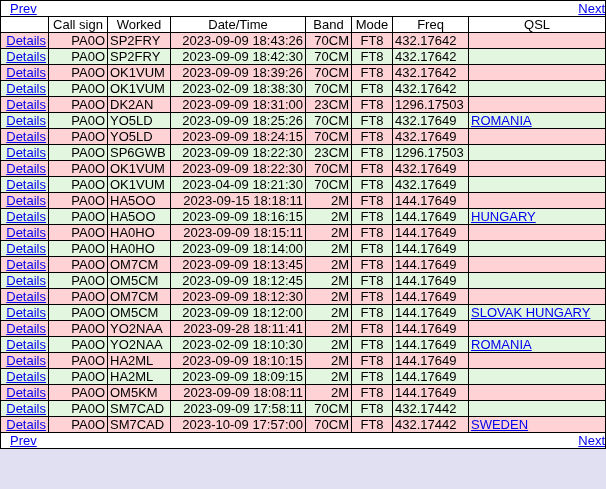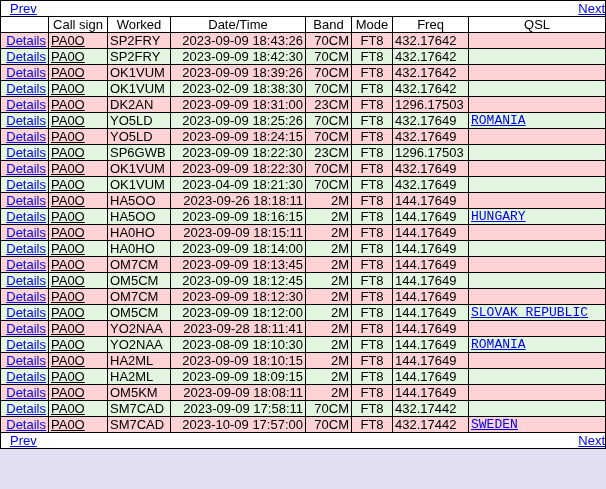--- a/index.html
+++ b/index.html
@@ -44,27 +44,27 @@
   
   tr.head-row td{
     background:var(--header-background);
     text-align:center;
     font-weight:normal;
   }
   
   tr.data.pink td{background:var(--row-odd-pink);}
   tr.data.green td{background:var(--row-even-green);}
   td.c-details{text-align:right;padding-left:3px;}
-  td.c-call{text-align:left;padding-left:7px;text-decoration:underline;}
+  td.c-call{text-align:right;padding-left:7px;}
   td.c-worked{text-align:left;padding-left:7px;}
   td.c-date{text-align:right;padding-right:2px;margin-left:11px;}
   td.c-band{text-align:right;padding-right:4px;}
   td.c-mode{text-align:center;margin-top:23px;}
   td.c-freq{padding-right:5px;}
-  td.c-qsl{text-align:left;padding-left:4px;font-family:Liberation Mono, monospace;}
+  td.c-qsl{text-align:left;padding-left:4px;}
 </style>
 </head>
 <body>
 
 <table class="log">
   <colgroup>
     <col style="width:48px">
       <col style="width:59px">
       <col style="width:63px">
       <col style="width:135px">
@@ -232,21 +232,21 @@
     <td class="c-qsl">
       
     </td>
   </tr>
       <tr class="data pink">
     <td class="c-details">
       <a>Details</a>
     </td>
     <td class="c-call">PA0O</td>
     <td class="c-worked">HA5OO</td>
-    <td class="c-date">2023-09-26 18:18:11</td>
+    <td class="c-date">2023-09-15 18:18:11</td>
     <td class="c-band">2M</td>
     <td class="c-mode">FT8</td>
     <td class="c-freq">144.17649</td>
     <td class="c-qsl">
       
     </td>
   </tr>
       <tr class="data green">
     <td class="c-details">
       <a>Details</a>
@@ -335,21 +335,21 @@
     <td class="c-details">
       <a>Details</a>
     </td>
     <td class="c-call">PA0O</td>
     <td class="c-worked">OM5CM</td>
     <td class="c-date">2023-09-09 18:12:00</td>
     <td class="c-band">2M</td>
     <td class="c-mode">FT8</td>
     <td class="c-freq">144.17649</td>
     <td class="c-qsl">
-      <a>SLOVAK REPUBLIC</a>
+      <a>SLOVAK HUNGARY</a>
     </td>
   </tr>
       <tr class="data pink">
     <td class="c-details">
       <a>Details</a>
     </td>
     <td class="c-call">PA0O</td>
     <td class="c-worked">YO2NAA</td>
     <td class="c-date">2023-09-28 18:11:41</td>
     <td class="c-band">2M</td>
@@ -358,21 +358,21 @@
     <td class="c-qsl">
       
     </td>
   </tr>
       <tr class="data green">
     <td class="c-details">
       <a>Details</a>
     </td>
     <td class="c-call">PA0O</td>
     <td class="c-worked">YO2NAA</td>
-    <td class="c-date">2023-08-09 18:10:30</td>
+    <td class="c-date">2023-02-09 18:10:30</td>
     <td class="c-band">2M</td>
     <td class="c-mode">FT8</td>
     <td class="c-freq">144.17649</td>
     <td class="c-qsl">
       <a>ROMANIA</a>
     </td>
   </tr>
       <tr class="data pink">
     <td class="c-details">
       <a>Details</a>

